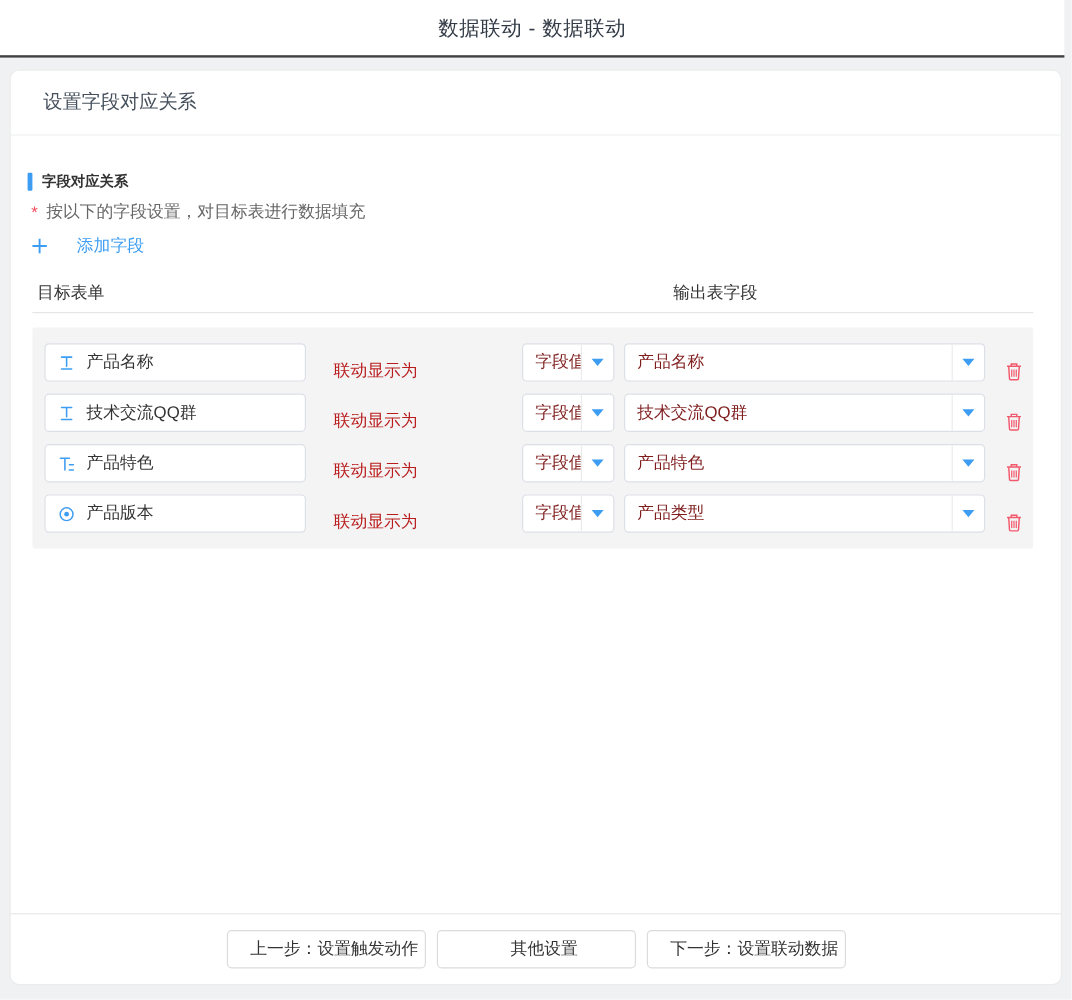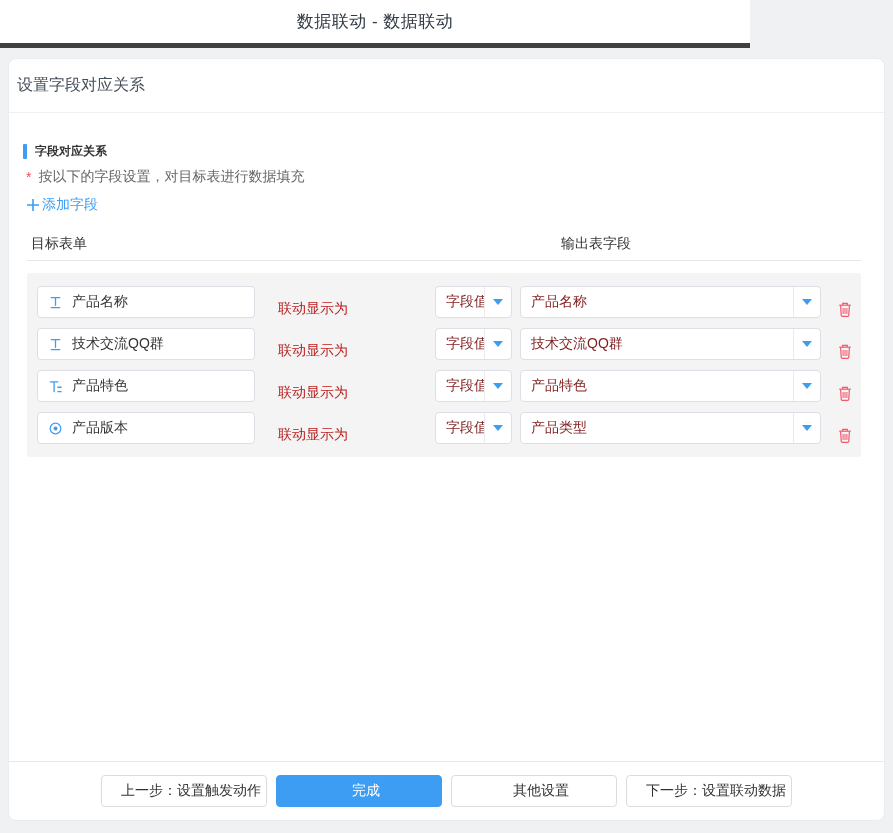--- a/index.html
+++ b/index.html
@@ -6,51 +6,51 @@
   html,body { width:893px; height:833px; }
   body {
     position:relative;
     background:#f0f1f2;
     font-family:"Liberation Sans","DejaVu Sans",sans-serif;
     color:#333;
     overflow:hidden;
   }
   
   .topbar {
-    position:absolute; top:0; left:0; width:750px; height:48px;
-    background:#fff; border-bottom:5px solid #404040;
+    position:absolute; top:0; left:0; width:887px; height:48px;
+    background:#fff; border-bottom:2px solid #404040;
     display:flex; align-items:center; justify-content:center;
   }
   .topbar-title { font-size:17px; font-weight:500; color:#313a45; letter-spacing:.5px; }
 
   
   .card {
     position:absolute; left:8px; top:58px; width:877px; height:763px;
     background:#fff; border:1px solid #ececec; border-radius:8px;
   }
   .card-header {
     height:54px; border-bottom:1px solid #eef0f1;
-    display:flex; align-items:center; padding-left:8px;
+    display:flex; align-items:center; padding-left:27px;
     font-size:16px; color:#46505c;
   }
 
   
   .section-title {
     position:absolute; left:14px; top:84px;
     display:flex; align-items:center;
     font-size:12px; font-weight:bold; color:#333;
   }
   .section-bar { width:4px; height:15px; background:#3d9df3; margin-right:8px; border-radius:1px; }
 
   .note { position:absolute; left:17px; top:109px; font-size:14px; color:#666; display:flex; align-items:center; }
   .asterisk { color:#f24b5b; margin-right:7px; font-size:14px; }
 
   .add-link {
     position:absolute; left:17px; top:137px;
-    display:flex; align-items:center; gap:2px;
+    display:flex; align-items:center; gap:24px;
     color:#3d9df3; font-size:14px; cursor:pointer; text-decoration:none;
   }
 
   .col-target { position:absolute; left:22px; top:176px; font-size:14px; color:#333; }
   .col-output { position:absolute; left:552px; top:176px; font-size:14px; color:#333; }
   .header-line { position:absolute; left:18px; top:201px; width:834px; border-top:1px solid #e6e6e6; }
 
   
   .mapping-list {
     position:absolute; left:18px; top:214px; width:834px; height:184px;
@@ -265,17 +265,16 @@
           <path d="M3.6 4.5l.66 10c.03.5.45.9.95.9h5.58c.5 0 .92-.4.95-.9l.66-10"></path>
           <path d="M6.1 7v6M8 7v6M9.9 7v6" stroke-width="1"></path>
         </svg>
       </span>
     </button>
   </div>
 </div>
 
   <div class="card-footer">
     <button class="btn">上一步：设置触发动作</button>
-    <button class="btn btn-primary">完成</button>
     <button class="btn">其他设置</button>
     <button class="btn">下一步：设置联动数据</button>
   </div>
 </div>
 
 </body></html>

